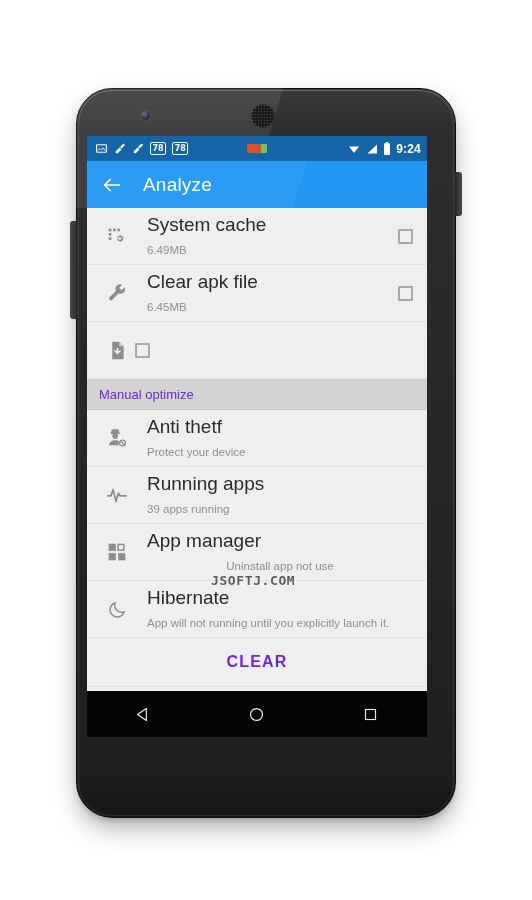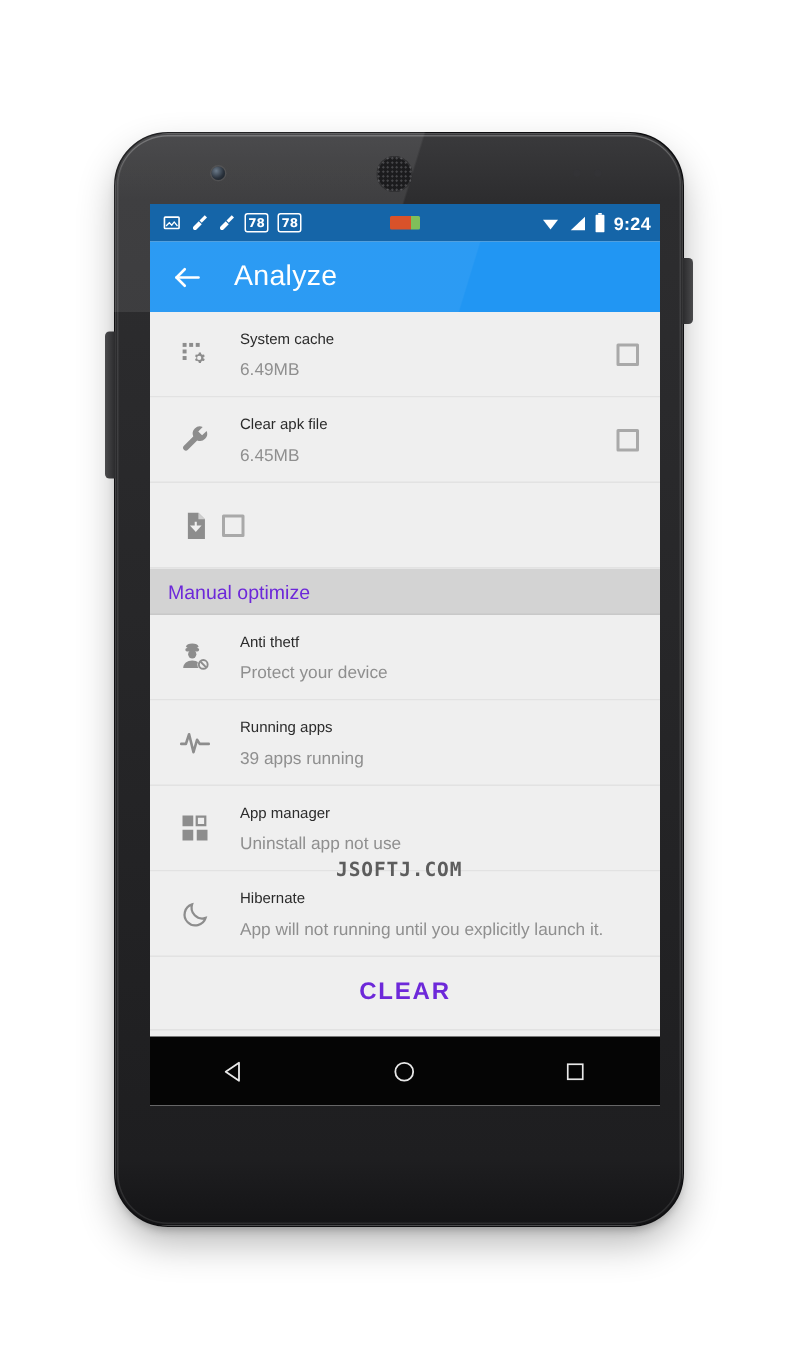--- a/index.html
+++ b/index.html
@@ -55,21 +55,21 @@
 
   .btn-vol  { position: absolute; left: 70px; top: 221px; width: 7px; height: 98px;
               border-radius: 3px 0 0 3px;
               background: linear-gradient(90deg,#4a4a4c,#2a2a2c); }
   .btn-pwr  { position: absolute; left: 455px; top: 172px; width: 7px; height: 44px;
               border-radius: 0 3px 3px 0;
               background: linear-gradient(270deg,#4a4a4c,#2a2a2c); }
 
   
   #screen {
-    position: absolute; left: 100px; top: 136px; width: 340px; height: 601px;
+    position: absolute; left: 87px; top: 136px; width: 340px; height: 601px;
     background: #efefef; overflow: hidden;
   }
 
   
   .statusbar {
     height: 25px; background: #1565a8; color: #ffffff;
     display: flex; align-items: center; padding: 0 6px 0 8px; gap: 6px;
     font-size: 11px;
   }
   .sb-left  { display: flex; align-items: center; gap: 6px; }
@@ -101,21 +101,21 @@
 
   
   .list { background: #efefef; }
   .row {
     display: flex; align-items: center; height: 57px;
     border-bottom: 1px solid #e2e2e2; padding: 0 14px 0 12px; background: #efefef;
     position: relative;
   }
   .row-icon { width: 36px; min-width: 36px; display: flex; align-items: center; justify-content: center; color: #8d8d8d; }
   .row-text { flex: 1; padding-left: 12px; overflow: hidden; }
-  .row-title { font-size: 10px; color: #2b2b2b; line-height: 1.25; text-align: center; }
+  .row-title { font-size: 19px; color: #2b2b2b; line-height: 1.25; text-align: center; }
   .row-sub   { font-size: 11.5px; color: #8f8f8f; line-height: 1.35; margin-top: 6px; }
   .checkbox {
     width: 15px; height: 15px; border: 2px solid #a9a9a9; border-radius: 1px; background: transparent;
   }
 
   .section-header {
     height: 31px; background: #d3d3d3; display: flex; align-items: center;
     padding-left: 12px; font-size: 13px; color: #6d28d9;
     border-bottom: 1px solid #c8c8c8;
   }
@@ -302,21 +302,21 @@
         <span class="row-icon">
           <svg width="20" height="20" viewBox="0 0 24 24" fill="#8d8d8d">
             <rect x="2" y="2" width="8.6" height="8.6"></rect>
             <rect x="13.4" y="2.9" width="6.8" height="6.8" fill="none" stroke="#8d8d8d" stroke-width="1.8"></rect>
             <rect x="2" y="13.4" width="8.6" height="8.6"></rect>
             <rect x="13.4" y="13.4" width="8.6" height="8.6"></rect>
           </svg>
         </span>
         <span class="row-text">
           <span class="row-title">App manager</span>
-          <span class="row-sub" style="display:block;">Uninstall app not use</span>
+          <span class="row-sub" style="display:block;text-align:center;">Uninstall app not use</span>
         </span>
       </div>
 
       <div class="row">
         <span class="row-icon">
           <svg width="21" height="21" viewBox="0 0 24 24" fill="none" stroke="#8d8d8d" stroke-width="1.7">
             <path d="M19.5 14.8A8.2 8.2 0 0 1 9.2 4.5a8.2 8.2 0 1 0 10.3 10.3z"></path>
           </svg>
         </span>
         <span class="row-text">

